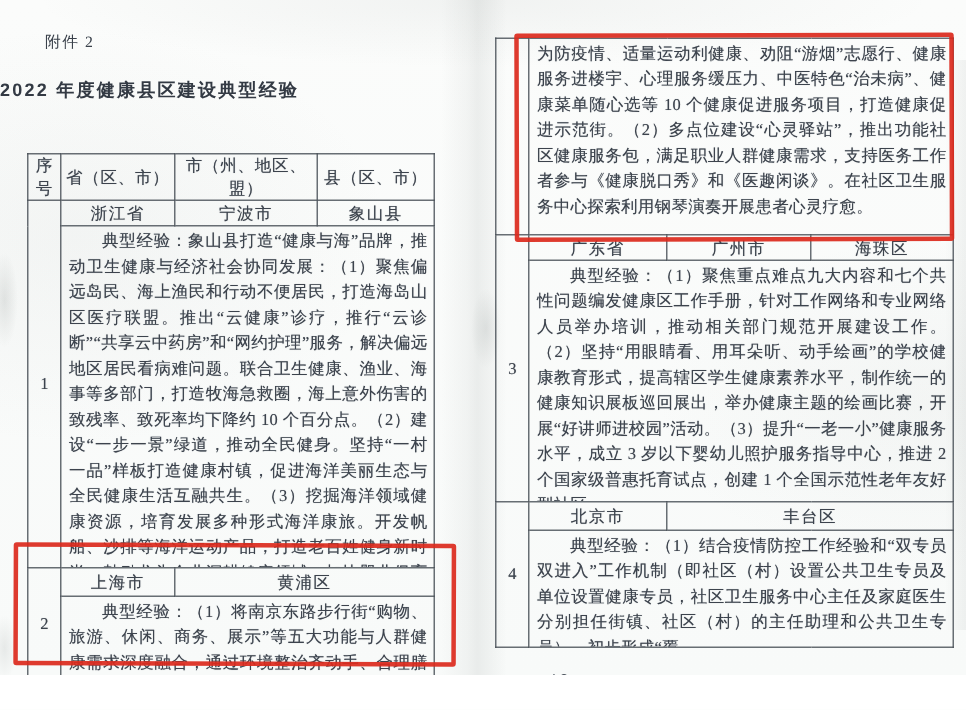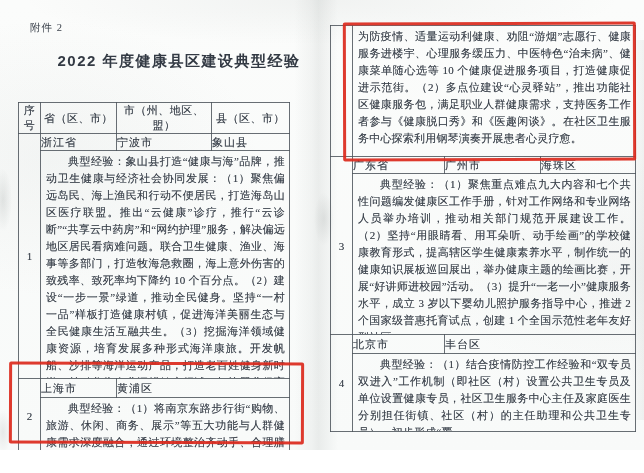--- a/index.html
+++ b/index.html
@@ -16,31 +16,31 @@
   }
   .seam{position:absolute;left:294px;top:0;width:44px;height:473px;
     background:linear-gradient(to right, rgba(0,0,0,0) 0%, rgba(100,110,108,0.06) 40%, rgba(100,110,108,0.10) 55%, rgba(0,0,0,0) 100%);}
   .smudge{position:absolute;border-radius:50%;}
   .sm1{left:-6px;top:168px;width:18px;height:64px;background:radial-gradient(rgba(110,118,116,0.16),transparent 70%);}
   .sm2{left:314px;top:192px;width:20px;height:54px;background:radial-gradient(rgba(110,118,116,0.15),transparent 70%);}
   .sm3{left:-5px;top:410px;width:16px;height:44px;background:radial-gradient(rgba(110,118,116,0.13),transparent 70%);}
   .sm4{left:630px;top:40px;width:18px;height:380px;background:linear-gradient(to right,transparent,rgba(110,118,116,0.10));border-radius:0;}
 
   .attachment{position:absolute;left:30px;top:21px;font-size:10.5px;letter-spacing:1px;color:#3a414b;}
-  .title{position:absolute;left:0;top:52px;width:310px;margin:0;text-align:center;
+  .title{position:absolute;left:0;top:52px;width:310px;margin:0;text-align:left;
     font-family:"Liberation Sans","DejaVu Sans",sans-serif;
-    font-size:15px;font-weight:700;letter-spacing:1.5px;color:#333a44;padding-left:24px;}
+    font-size:12px;font-weight:700;letter-spacing:1.5px;color:#333a44;}
 
   table.tbl{position:absolute;border-collapse:collapse;table-layout:fixed;}
   .tbl-left{left:18px;top:102px;width:271px;font-family:Liberation Serif, serif;}
   .tbl-right{left:330px;top:25px;width:305px;}
   .tbl td,.tbl th{border:1px solid rgba(78,85,92,0.85);padding:0;font-weight:normal;
     color:#3c434d;text-shadow:0 0 .5px rgba(60,67,77,0.55);}
   .tbl th{font-size:11px;letter-spacing:0.5px;height:19px;}
-  .loc{font-size:11px;text-align:left;letter-spacing:1px;}
+  .loc{font-size:11px;text-align:center;letter-spacing:1px;}
   .seq{font-size:11px;text-align:center;vertical-align:middle;}
   .para{vertical-align:top;}
   .para .pi{overflow:hidden;font-size:11px;line-height:17px;text-align:justify;
     letter-spacing:0.2px;padding:2px 4px 0 5px;}
   .pi.indent{text-indent:22px;}
   .h-loc1{height:17px;} .h-loc2{height:19px;}
 
   .pageno{position:absolute;font-size:10px;letter-spacing:1px;color:#474f58;}
   .pn-left{left:228px;top:460px;width:64px;text-align:right;}
   .pn-right{left:352px;top:449px;font-family:Liberation Mono, monospace;}

